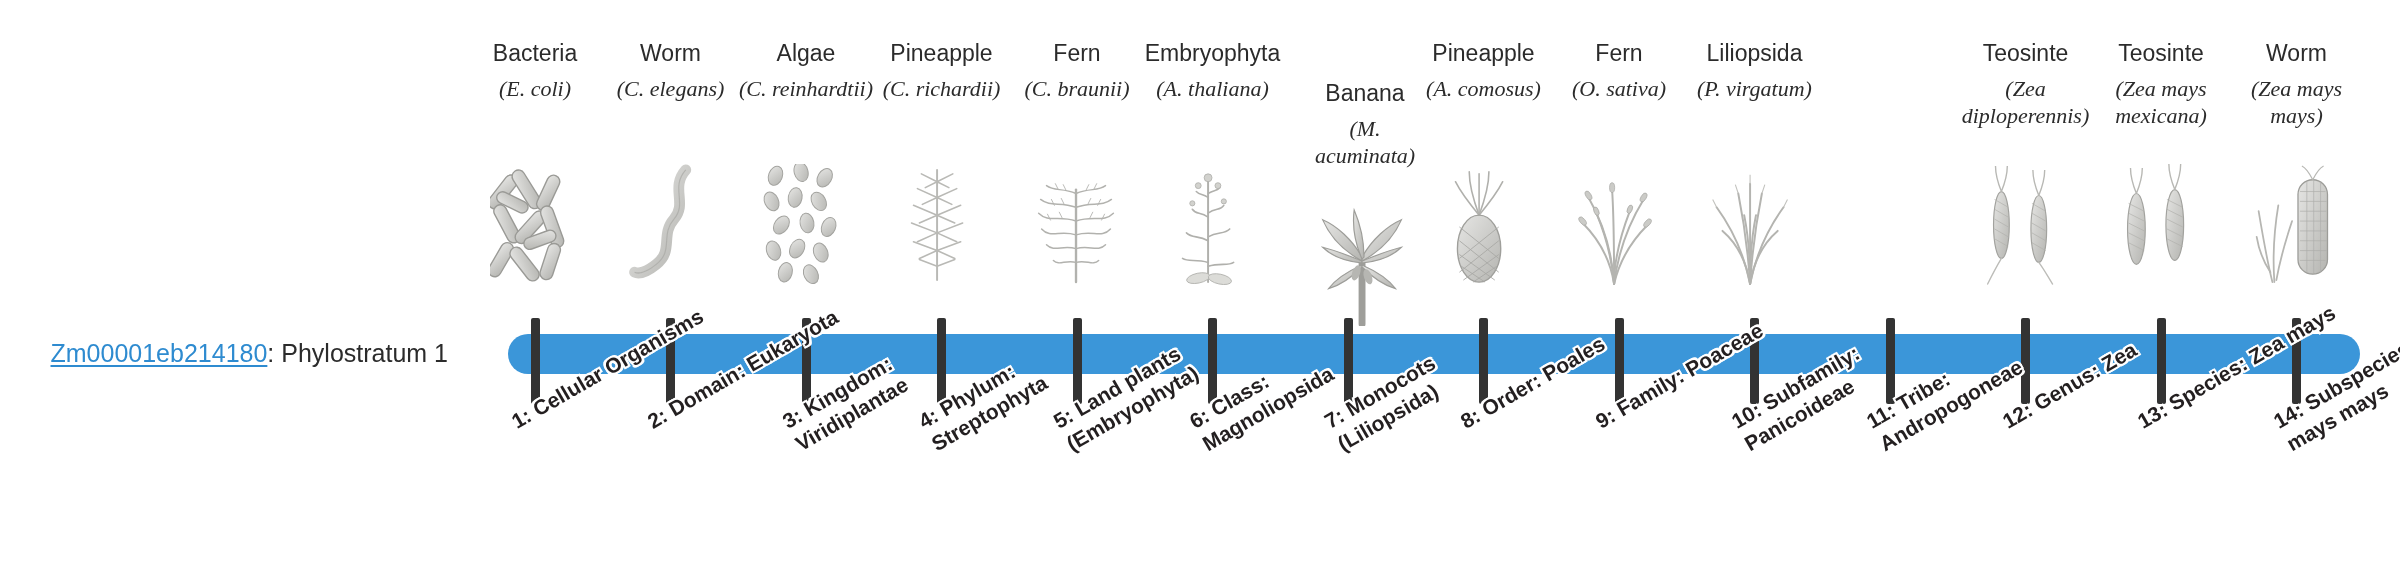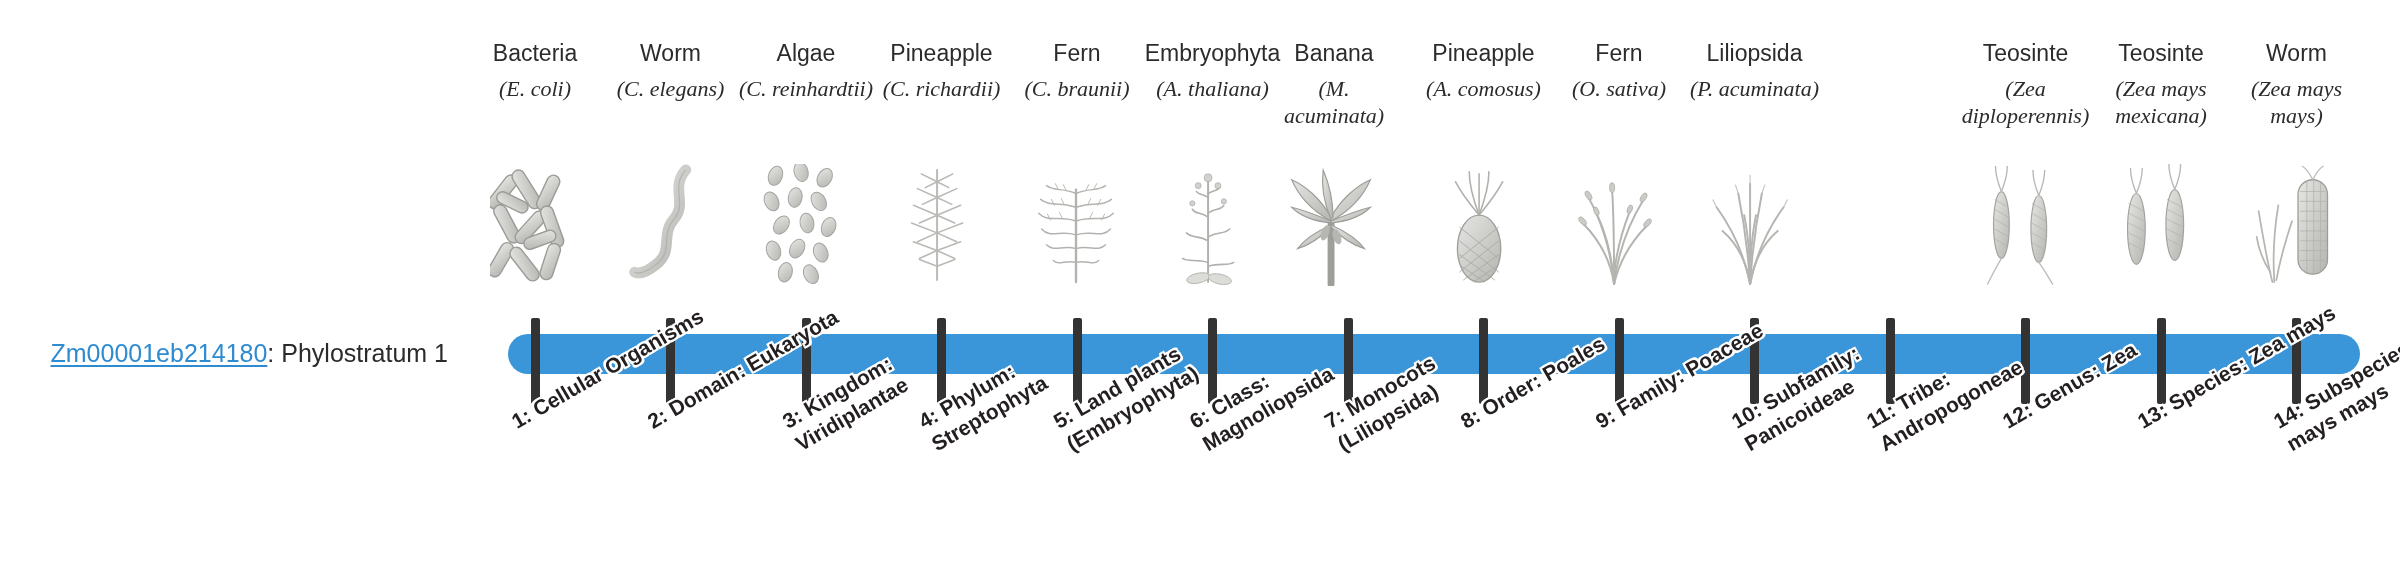--- a/index.html
+++ b/index.html
@@ -173,21 +173,21 @@
       </div>
       <div class="species-col" style="left: 1144.5px;">
         <div class="sp-common">Embryophyta</div>
         <div class="sp-latin">(A. thaliana)</div>
         <div class="sp-art">
           <svg width="90" height="122" viewBox="0 0 90 124">
             <use href="#art-arabidopsis-icon"></use>
           </svg>
         </div>
       </div>
-      <div class="species-col" style="left: 1266px;">
+      <div class="species-col" style="left: 1297px; margin-top: 40px;">
         <div class="sp-common">Banana</div>
         <div class="sp-latin">(M. acuminata)</div>
         <div class="sp-art">
           <svg width="90" height="122" viewBox="0 0 90 124">
             <use href="#art-banana-icon"></use>
           </svg>
         </div>
       </div>
       <div class="species-col" style="left: 1415.5px;">
         <div class="sp-common">Pineapple</div>
@@ -202,21 +202,21 @@
         <div class="sp-common">Fern</div>
         <div class="sp-latin">(O. sativa)</div>
         <div class="sp-art">
           <svg width="90" height="122" viewBox="0 0 90 124">
             <use href="#art-rice-icon"></use>
           </svg>
         </div>
       </div>
       <div class="species-col" style="left: 1686.5px;">
         <div class="sp-common">Liliopsida</div>
-        <div class="sp-latin">(P. acuminata)</div>
+        <div class="sp-latin">(P. virgatum)</div>
         <div class="sp-art">
           <svg width="90" height="122" viewBox="0 0 90 124">
             <use href="#art-switchgrass-icon"></use>
           </svg>
         </div>
       </div>
       <div class="species-col" style="left: 1957.5px;">
         <div class="sp-common">Teosinte</div>
         <div class="sp-latin">(Zea diploperennis)</div>
         <div class="sp-art">

